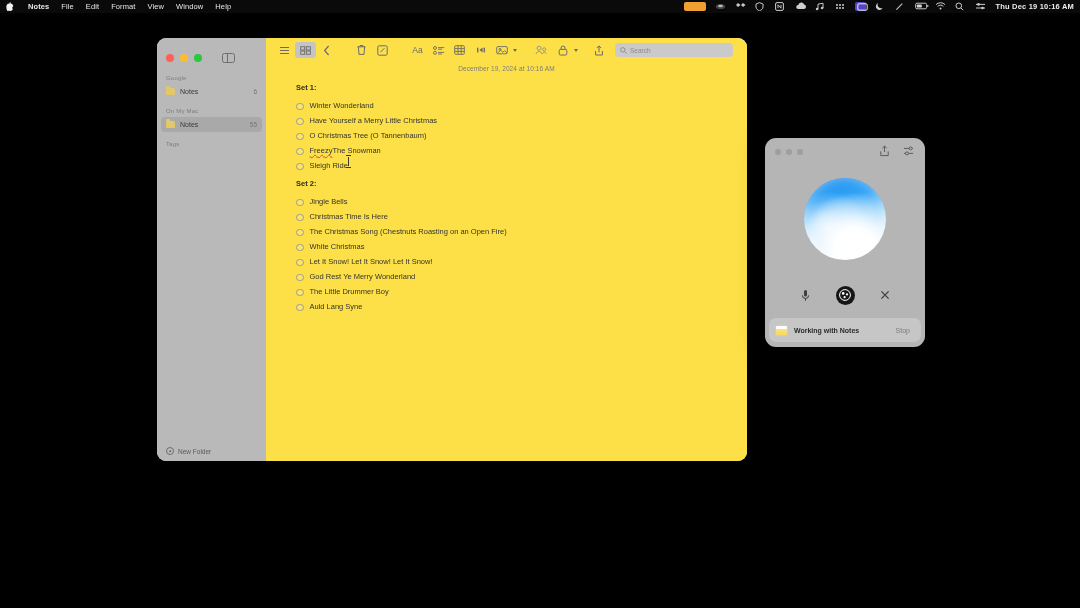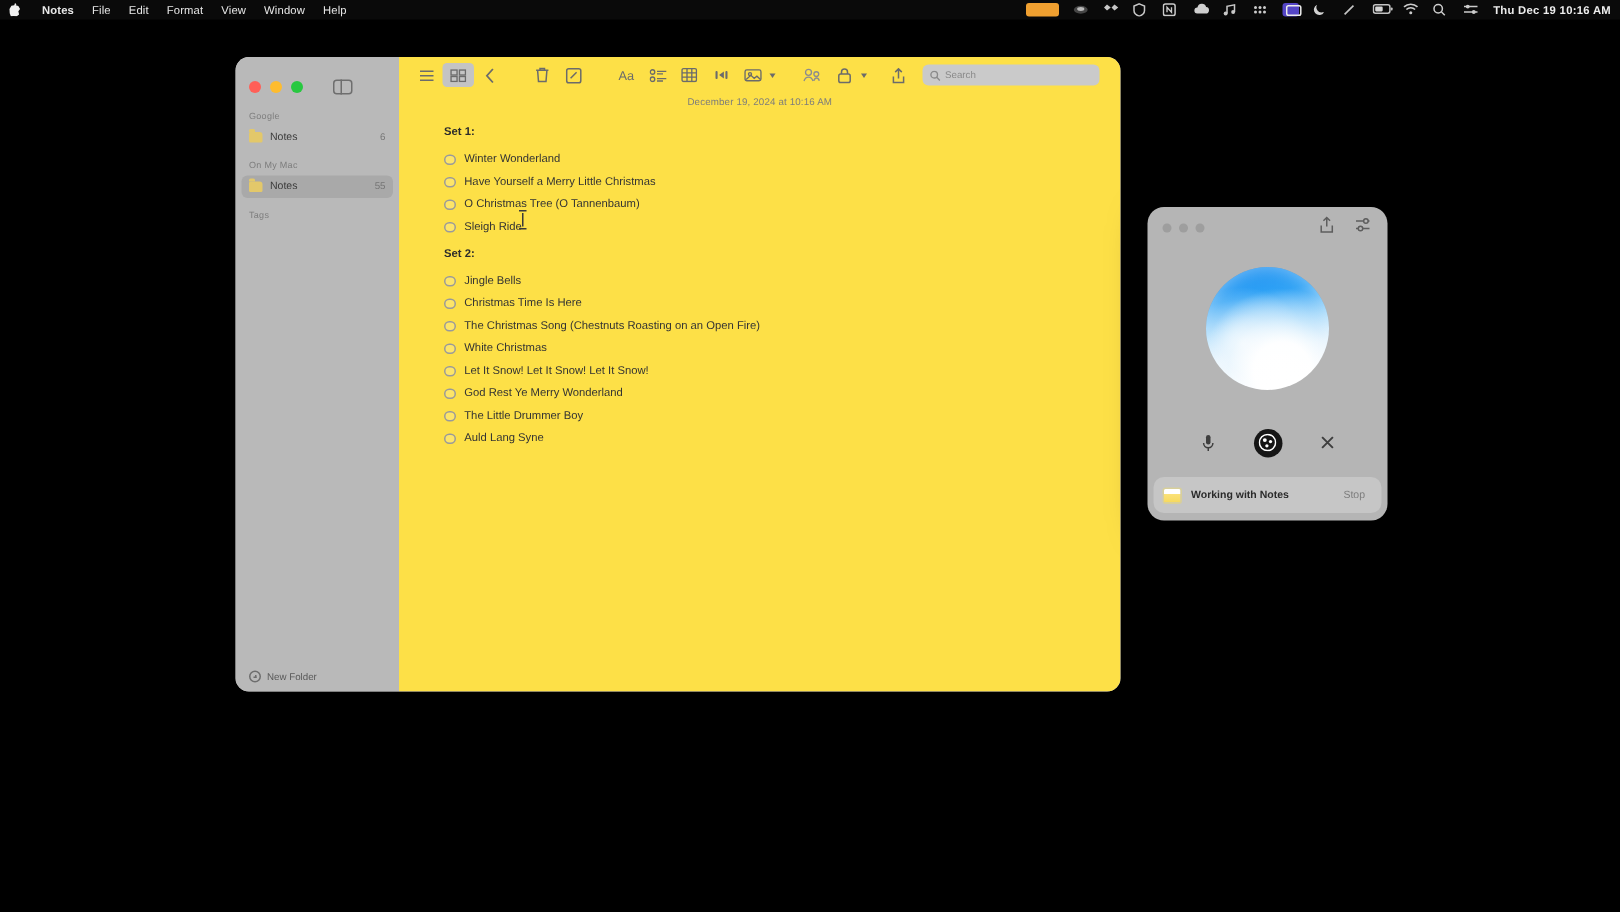--- a/index.html
+++ b/index.html
@@ -591,20 +591,25 @@
           <span class="checkbox"></span>
           <span>Winter Wonderland</span>
         </div>
         <div class="check-item">
           <span class="checkbox"></span>
           <span>Have Yourself a Merry Little Christmas</span>
         </div>
         <div class="check-item">
           <span class="checkbox"></span>
           <span>O Christmas Tree (O Tannenbaum)</span>
+        </div>
+        <div class="check-item">
+          <span class="checkbox"></span>
+          <span class="misspell">Freezy</span>
+            <span> The Snowman</span>
         </div>
         <div class="check-item">
           <span class="checkbox"></span>
           <span>Sleigh Ride</span>
           <span class="caret-cursor"></span>
         </div>
 
         <div class="set-gap"></div>
 
         <div class="set-head">Set 2:</div>

